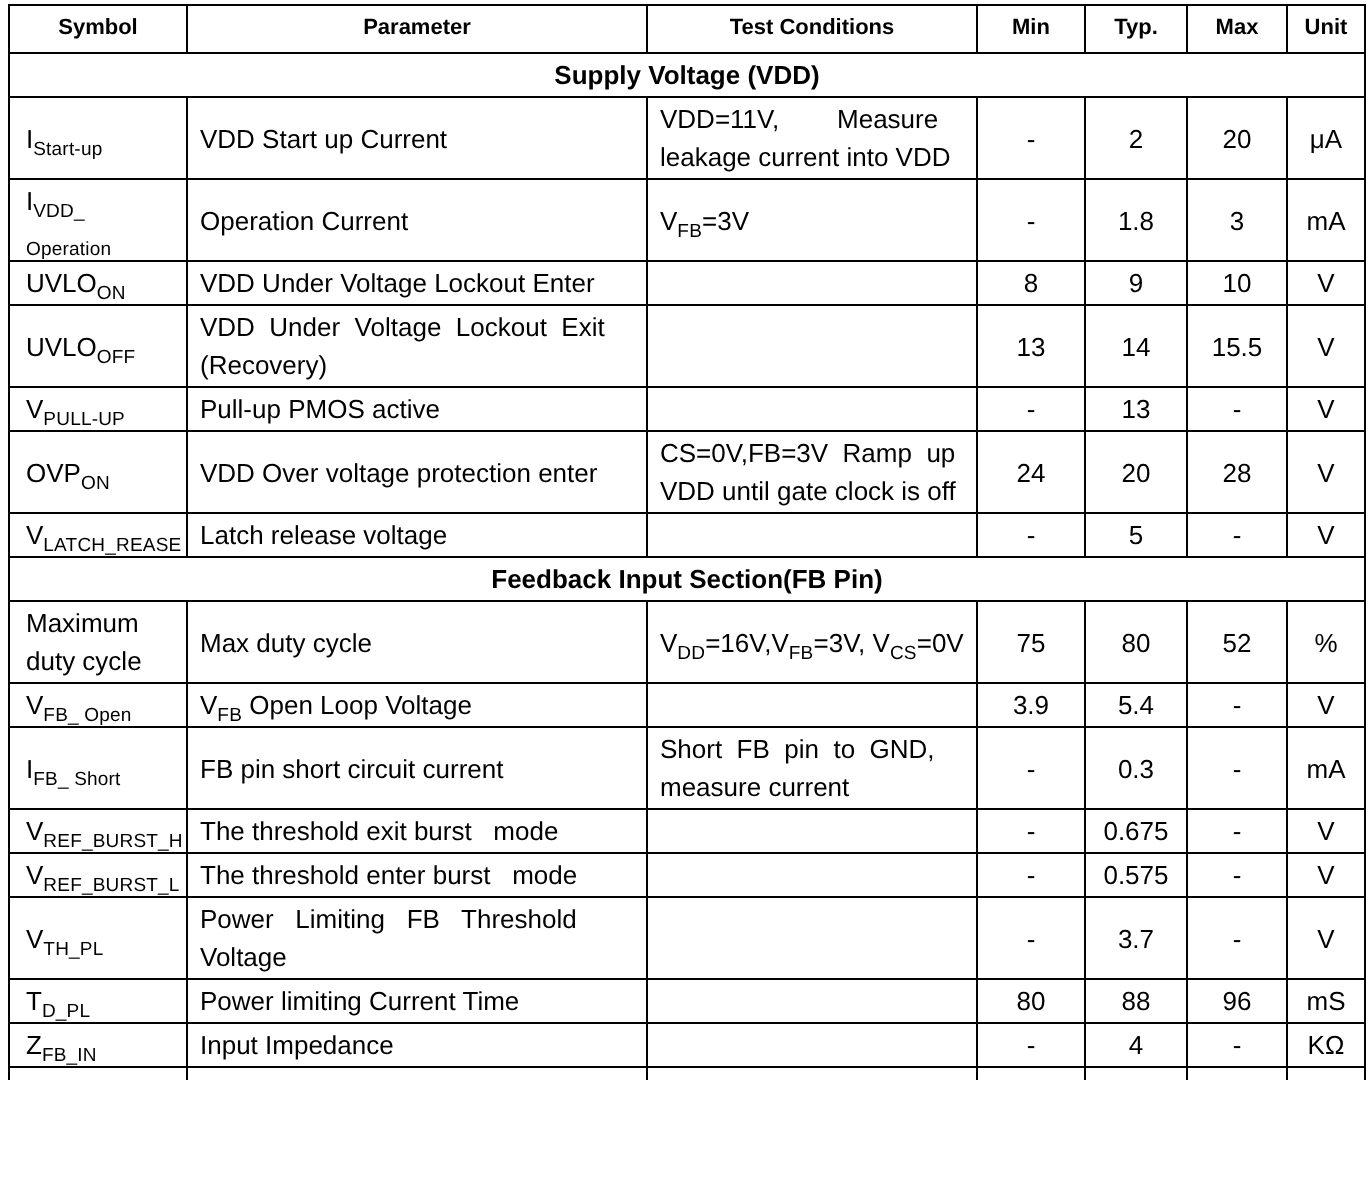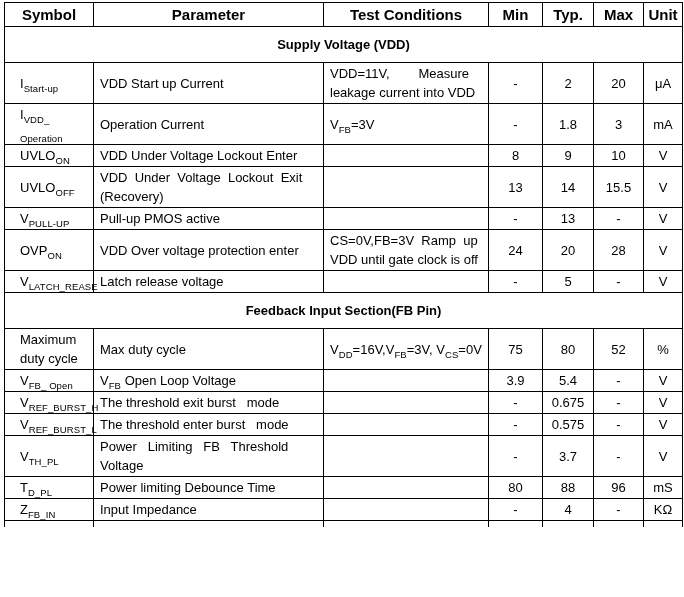--- a/index.html
+++ b/index.html
@@ -19,36 +19,36 @@
   .spec th, .spec td {
     border: 1px solid #000;
     font-size: 13px;
     vertical-align: middle;
   }
   .spec th {
     font-weight: bold;
     text-align: center;
     padding: 3px 2px;
     line-height: 17px;
-    font-size: 15px;
+    font-size: 11px;
   }
   .section-cell {
     font-weight: bold;
     text-align: center;
-    padding: 8px 4px;
+    padding: 1px 4px;
     line-height: 19px;
     font-size: 13.5px;
   }
   .c-symbol, .c-param, .c-cond {
     text-align: left;
     white-space: pre-wrap;
     line-height: 19px;
     padding: 1px 6px;
   }
-  .c-symbol { padding-left: 15px; }
+  .c-symbol { padding-left: 8px; }
   .num {
     text-align: center;
     padding: 1px 2px;
     line-height: 19px;
   }
   sub {
     font-size: 9.5px;
     line-height: 0;
     letter-spacing: 0.1px;
   }
@@ -166,20 +166,29 @@
         <tr class="data-row">
     <td class="c-symbol"><span>V<sub>FB_ Open</sub></span></td>
     <td class="c-param"><span>V<sub>FB</sub> Open Loop Voltage</span></td>
     <td class="c-cond"><span></span></td>
     <td class="num">3.9</td>
     <td class="num">5.4</td>
     <td class="num">-</td>
     <td class="num">V</td>
   </tr>
         <tr class="data-row">
+    <td class="c-symbol"><span>I<sub>FB_ Short</sub></span></td>
+    <td class="c-param"><span>FB pin short circuit current</span></td>
+    <td class="c-cond"><span>Short  FB  pin  to  GND,<br>measure current</span></td>
+    <td class="num">-</td>
+    <td class="num">0.3</td>
+    <td class="num">-</td>
+    <td class="num">mA</td>
+  </tr>
+        <tr class="data-row">
     <td class="c-symbol"><span>V<sub>REF_BURST_H</sub></span></td>
     <td class="c-param"><span>The threshold exit burst   mode</span></td>
     <td class="c-cond"><span></span></td>
     <td class="num">-</td>
     <td class="num">0.675</td>
     <td class="num">-</td>
     <td class="num">V</td>
   </tr>
         <tr class="data-row">
     <td class="c-symbol"><span>V<sub>REF_BURST_L</sub></span></td>
@@ -194,21 +203,21 @@
     <td class="c-symbol"><span>V<sub>TH_PL</sub></span></td>
     <td class="c-param"><span>Power   Limiting   FB   Threshold<br>Voltage</span></td>
     <td class="c-cond"><span></span></td>
     <td class="num v-top">-</td>
     <td class="num">3.7</td>
     <td class="num">-</td>
     <td class="num">V</td>
   </tr>
         <tr class="data-row">
     <td class="c-symbol"><span>T<sub>D_PL</sub></span></td>
-    <td class="c-param"><span>Power limiting Debounce Time</span></td>
+    <td class="c-param"><span>Power limiting Current Time</span></td>
     <td class="c-cond"><span></span></td>
     <td class="num">80</td>
     <td class="num">88</td>
     <td class="num">96</td>
     <td class="num">mS</td>
   </tr>
         <tr class="data-row">
     <td class="c-symbol"><span>Z<sub>FB_IN</sub></span></td>
     <td class="c-param"><span>Input Impedance</span></td>
     <td class="c-cond"><span></span></td>

